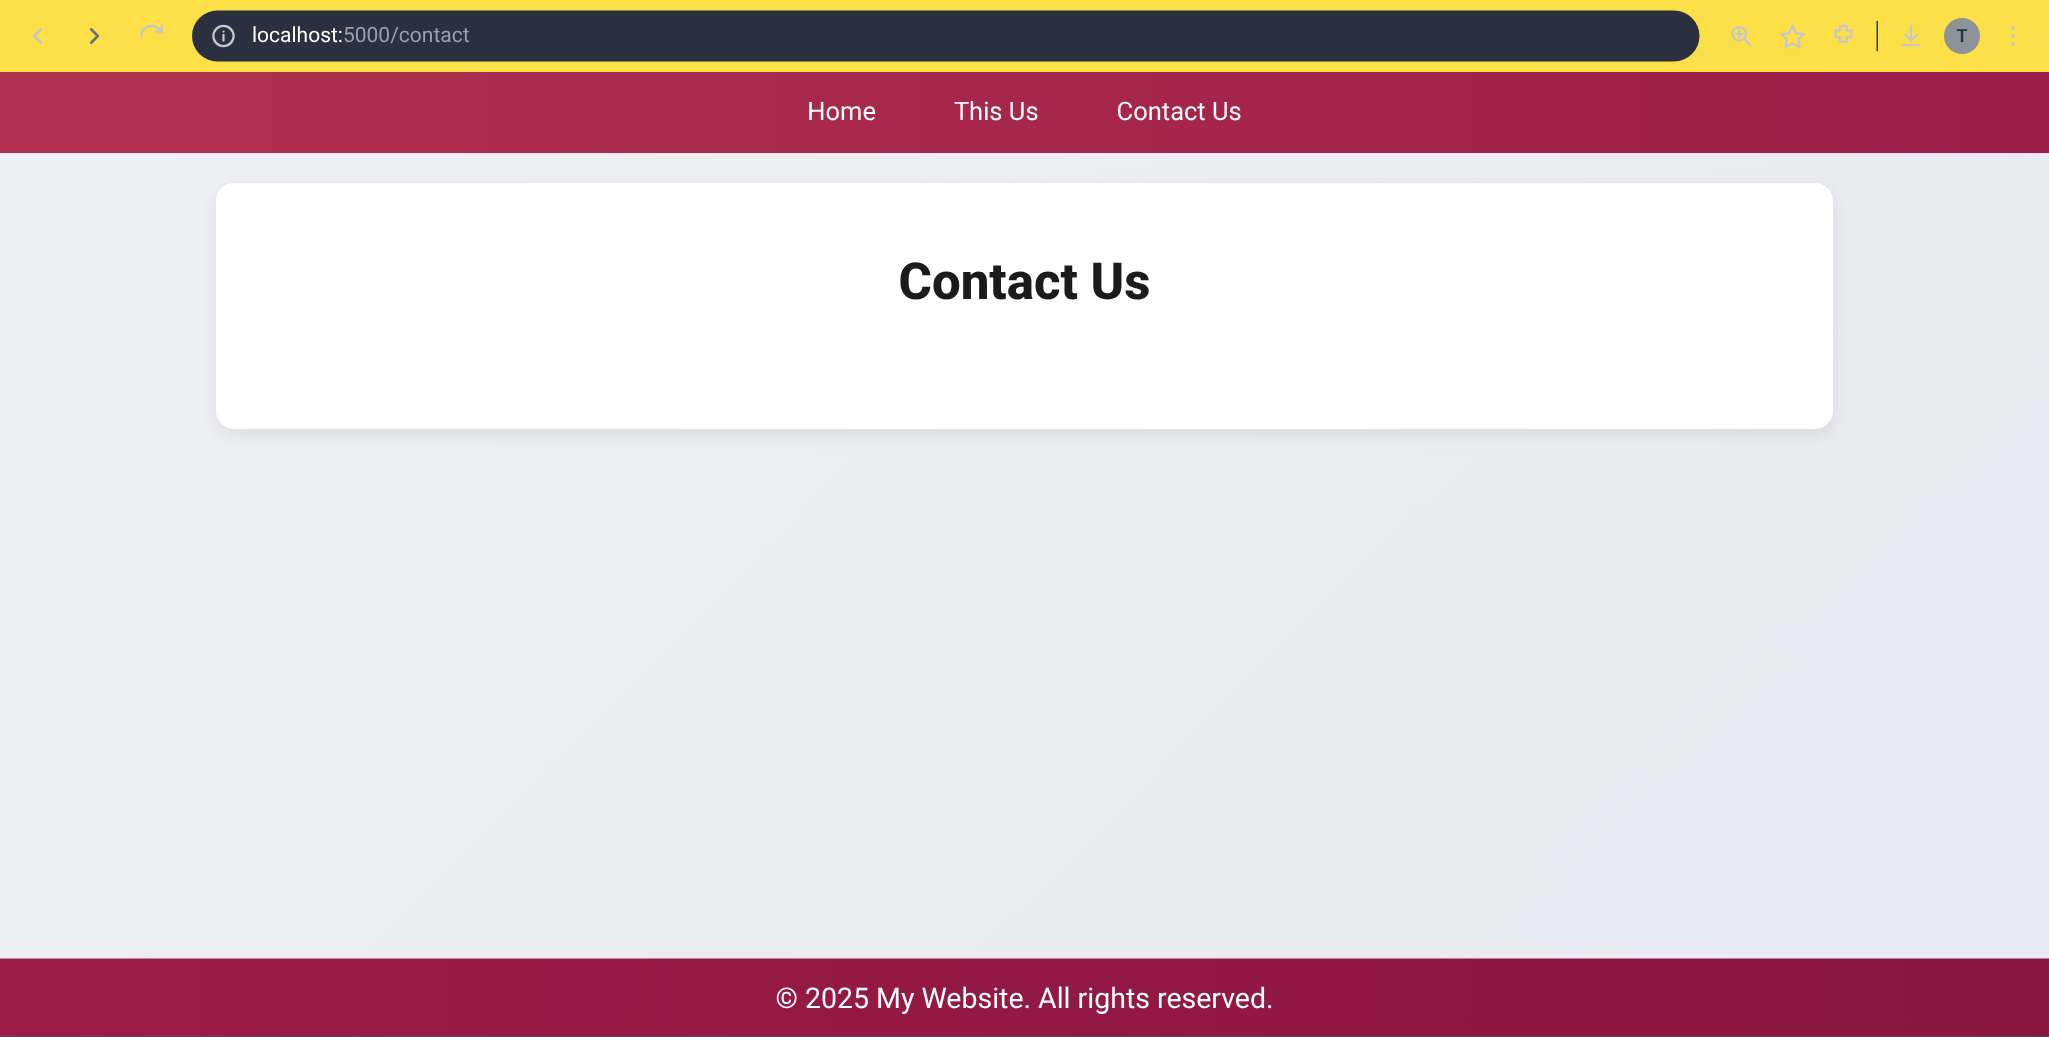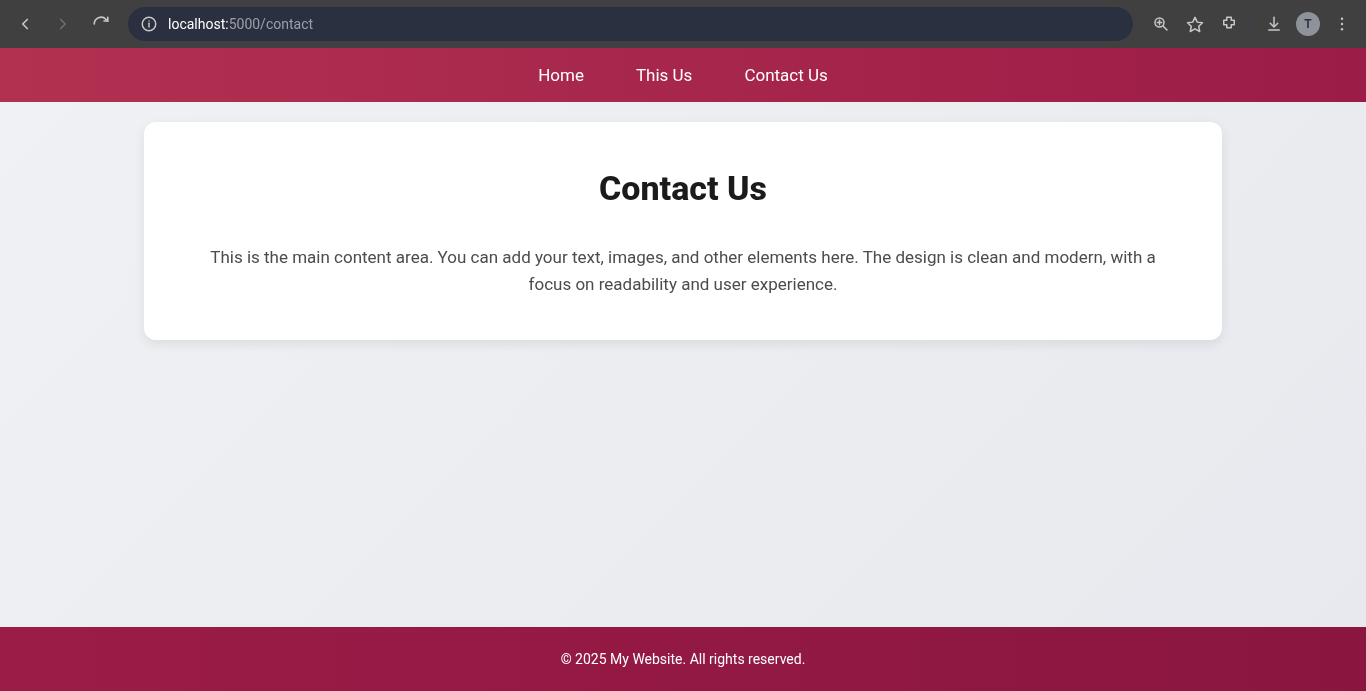--- a/index.html
+++ b/index.html
@@ -2,21 +2,21 @@
 <html><head>
   <meta charset="utf-8">
   <style>
     * { margin: 0; padding: 0; box-sizing: border-box; }
     html, body { width: 100%; height: 100%; font-family: -apple-system, BlinkMacSystemFont, "Segoe UI", Roboto, Arial, sans-serif; }
     body { display: flex; flex-direction: column; background: #1f2430; }
 
     
     .chrome {
       height: 48px;
-      background: #404040;
+      background: #fde047;
       display: flex;
       align-items: center;
       padding: 0 8px;
       gap: 4px;
       flex: 0 0 auto;
     }
     .chrome-btn {
       width: 34px; height: 34px;
       display: flex; align-items: center; justify-content: center;
       border-radius: 50%;
@@ -114,26 +114,26 @@
     }
     .card p {
       font-size: 17px;
       line-height: 1.6;
       color: #4c4c4c;
     }
 
     
     .site-footer {
       background: linear-gradient(90deg, #9b1c47 0%, #8a1640 100%);
-      height: 64px;
+      height: 52px;
       display: flex;
       align-items: center;
       justify-content: center;
       color: #ffffff;
-      font-size: 14px;
+      font-size: 19px;
       flex: 0 0 auto;
     }
   </style>
 </head>
 <body>
 
 <div class="chrome">
   <div class="chrome-btn">
     <svg viewBox="0 0 24 24" fill="none" stroke="currentColor" stroke-width="2.2" stroke-linecap="round" stroke-linejoin="round">
         <polyline points="15 18 9 12 15 6"></polyline>
@@ -208,21 +208,20 @@
 
   <nav class="site-nav">
     <a>Home</a>
     <a>This Us</a>
     <a>Contact Us</a>
   </nav>
 
   <div class="page-body">
     <div class="card">
       <h1>Contact Us</h1>
-      <p>This is the main content area. You can add your text, images, and other elements here. The design is clean and modern, with a focus on readability and user experience.</p>
     </div>
   </div>
 
   <footer class="site-footer">
     <span>© 2025 My Website. All rights reserved.</span>
   </footer>
 
 </div>
 
 </body></html>

